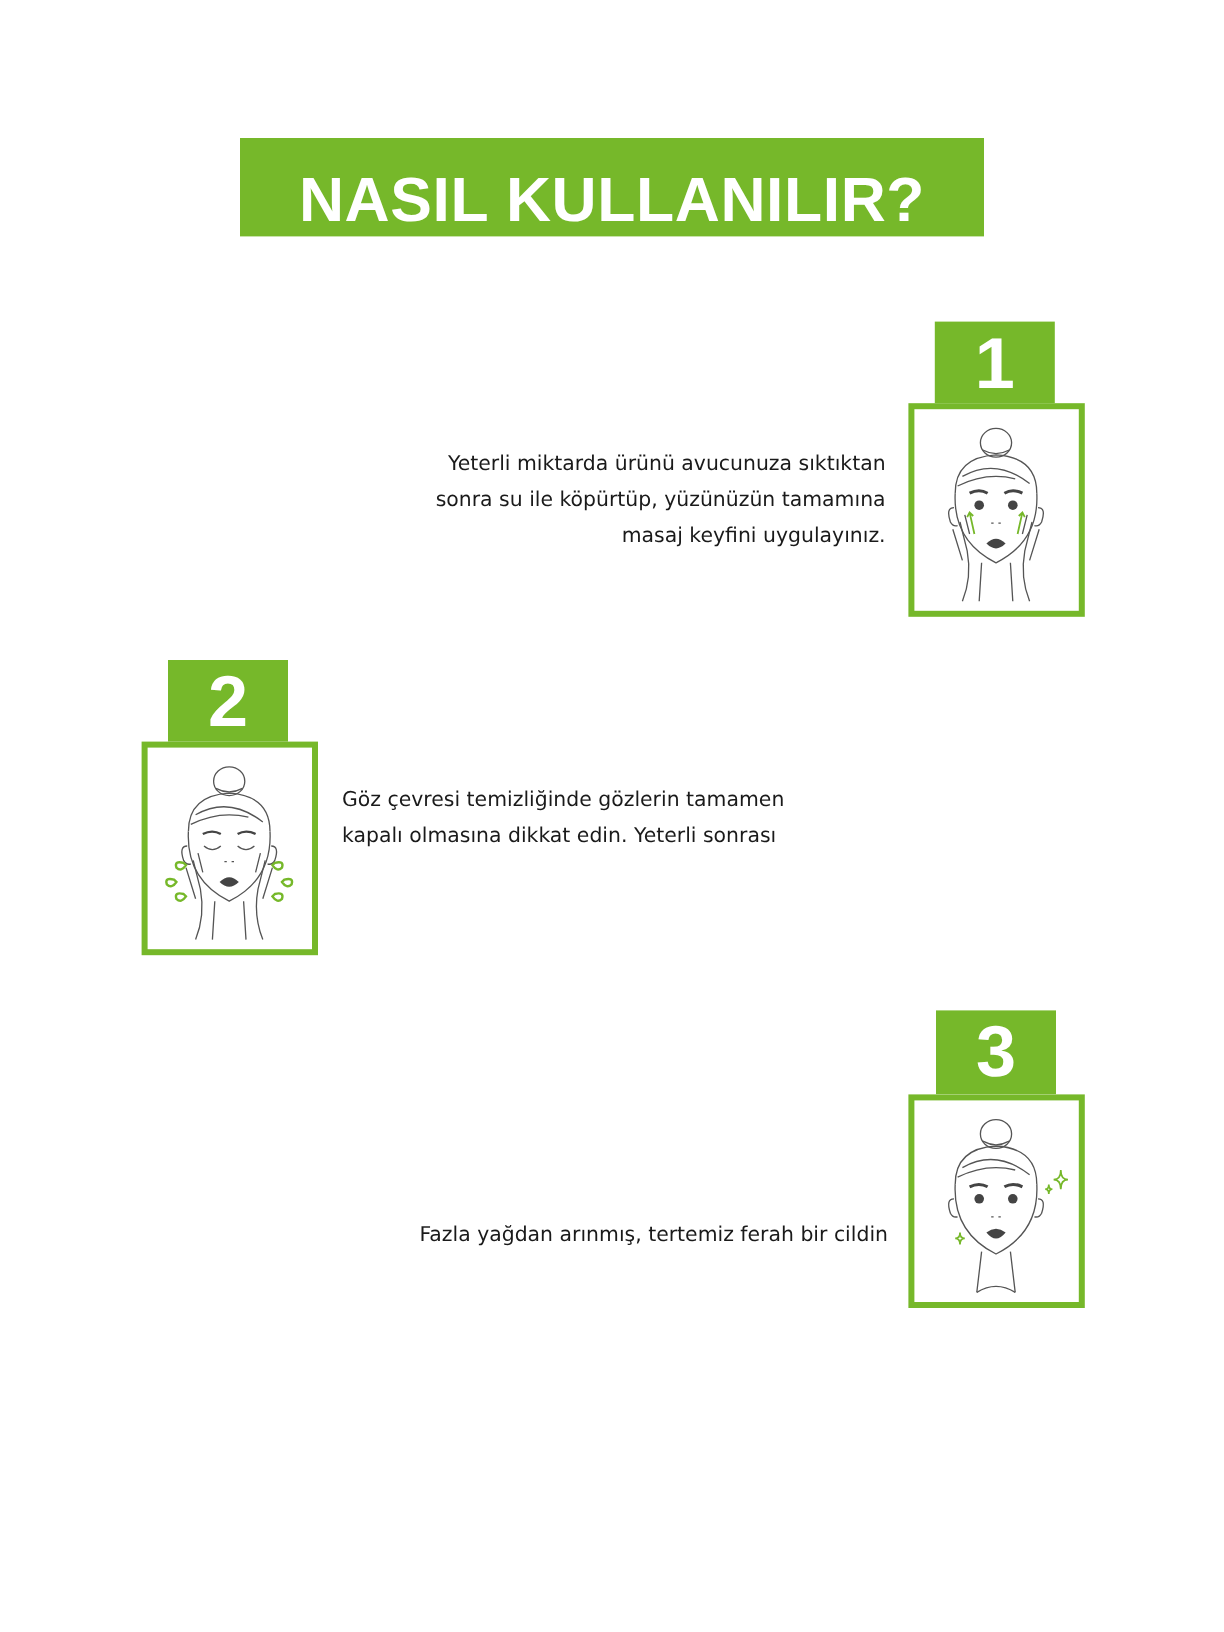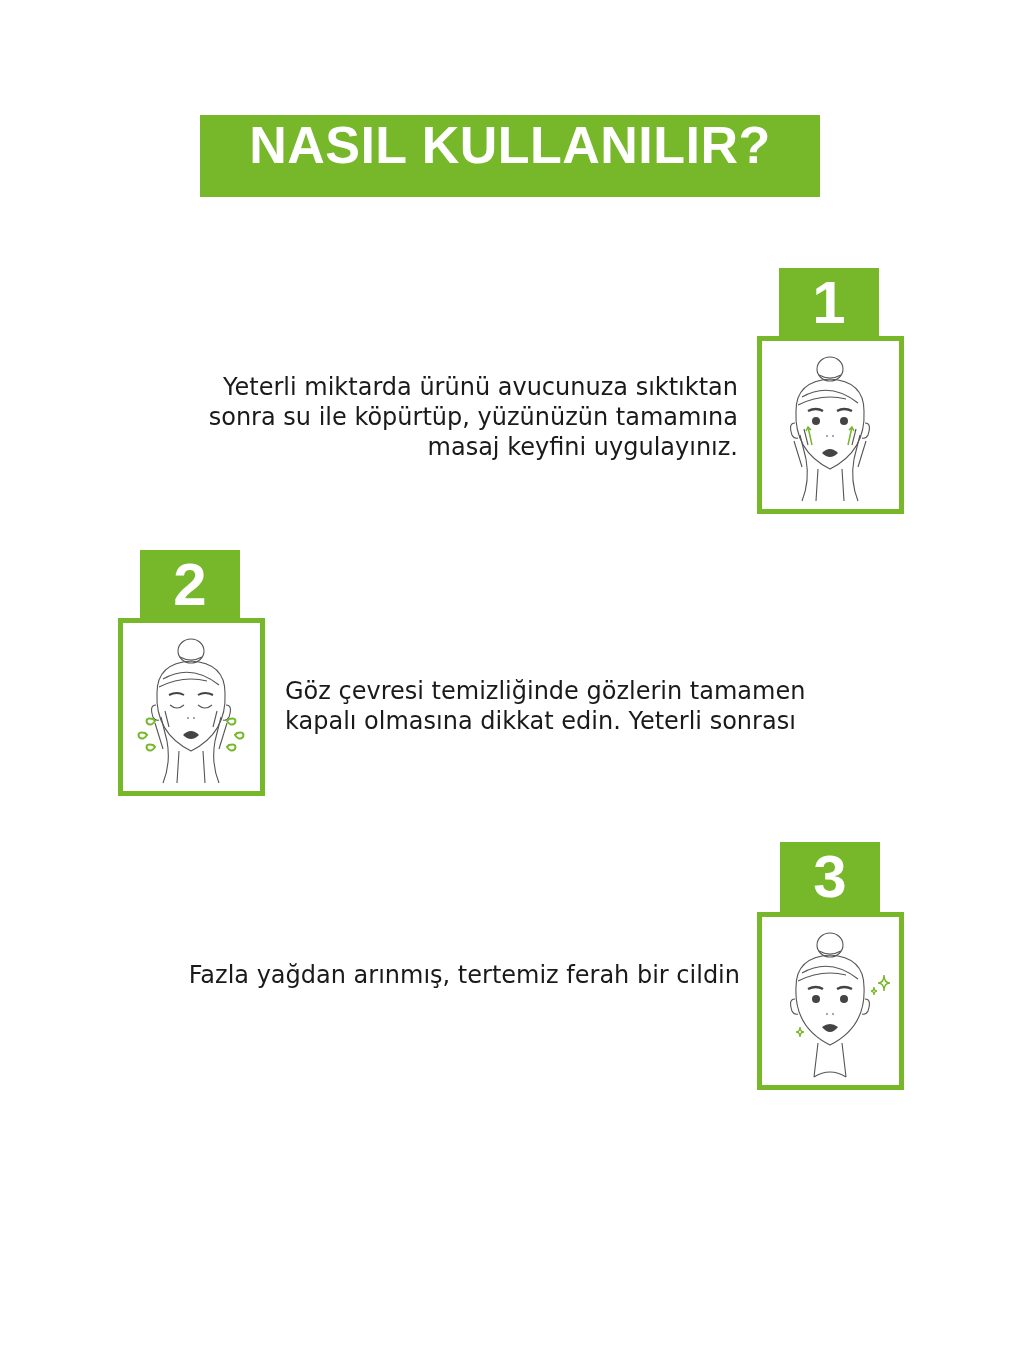--- a/index.html
+++ b/index.html
@@ -1,25 +1,25 @@
 <!DOCTYPE html>
 <html><head>
 <meta charset="utf-8">
 <style>
   html, body { margin:0; padding:0; }
   body { width:1020px; height:1360px; background:#ffffff; position:relative; overflow:hidden;
          font-family:"DejaVu Sans", sans-serif; }
   .title-banner { position:absolute; left:200px; top:115px; width:620px; height:82px; background:#76b82a;
-         display:flex; align-items:flex-start; justify-content:center; }
+         display:flex; align-items:flex-end; justify-content:center; }
   .title-banner span { color:#fff; font-family:"Liberation Sans", sans-serif; font-weight:bold; font-size:52px; letter-spacing:0.5px; }
   .num-tab { position:absolute; width:100px; height:70px; background:#76b82a; display:flex; align-items:center; justify-content:center; }
   .num-tab span { color:#fff; font-family:"Liberation Sans", sans-serif; font-weight:bold; font-size:60px; line-height:1; }
   .img-box { position:absolute; width:137px; height:168px; border:5px solid #76b82a; background:#fff; }
   .img-box svg { position:absolute; left:0; top:0; width:137px; height:168px; }
-  .step-text { position:absolute; font-family:"DejaVu Sans", sans-serif; font-size:24px; line-height:30px; color:#1a1a1a; }
+  .step-text { position:absolute; font-family:"DejaVu Sans", sans-serif; font-size:17px; line-height:30px; color:#1a1a1a; }
   .step-text div { white-space:nowrap; }
   .right { text-align:right; }
   .left { text-align:left; }
 </style>
 </head>
 <body>
 
 <div class="title-banner">
   <span>NASIL KULLANILIR?</span>
 </div>
@@ -84,21 +84,21 @@
       <g stroke="#76b82a" stroke-width="2">
         <path d="M30 96 Q22 94 24 100 Q28 104 32 98 Z"></path>
         <path d="M22 110 Q14 108 16 114 Q20 118 24 112 Z"></path>
         <path d="M30 122 Q22 120 24 126 Q28 130 32 124 Z"></path>
         <path d="M106 96 Q114 94 112 100 Q108 104 104 98 Z"></path>
         <path d="M114 110 Q122 108 120 114 Q116 118 112 112 Z"></path>
         <path d="M106 122 Q114 120 112 126 Q108 130 104 124 Z"></path>
       </g>
     </svg>
   </div>
-  <div class="step-text left" style="left:285px; top:652px; width:600px;margin-top:24px;">
+  <div class="step-text left" style="left:285px; top:652px; width:600px;">
     <div>Göz çevresi temizliğinde gözlerin tamamen</div>
     <div>kapalı olmasına dikkat edin. Yeterli sonrası</div>
   </div>
 </div>
 
 <div>
   <div class="num-tab" style="left:780px; top:842px;">
     <span>3</span>
   </div>
   <div class="img-box" style="left:757px; top:912px;">
@@ -119,16 +119,16 @@
       <path d="M60 110 Q68 104 76 110 Q68 120 60 110 Z" fill="#444" stroke="none"></path>
       <path d="M56 126 L52 160 M80 126 L84 160"></path>
       <path d="M52 160 Q68 150 84 160"></path>
       <g stroke="#76b82a" stroke-width="1.4">
         <path d="M122 58 Q122 66 128 66 Q122 66 122 74 Q122 66 116 66 Q122 66 122 58 Z"></path>
         <path d="M112 70 Q112 74 115 74 Q112 74 112 78 Q112 74 109 74 Q112 74 112 70 Z"></path>
         <path d="M38 110 Q38 115 42 115 Q38 115 38 120 Q38 115 34 115 Q38 115 38 110 Z"></path>
       </g>
     </svg>
   </div>
-  <div class="step-text right" style="left:150px; top:960px; width:590px;">
+  <div class="step-text right" style="left:150px; top:1014px; width:590px;">
     <div>Fazla yağdan arınmış, tertemiz ferah bir cildin</div>
   </div>
 </div>
 
 </body></html>

